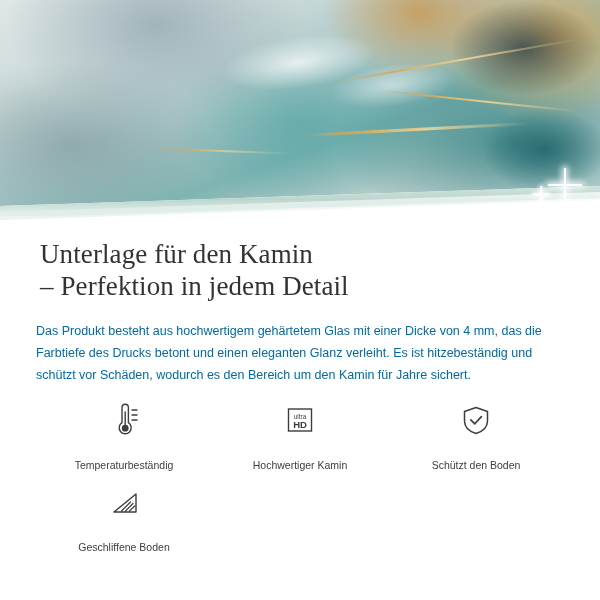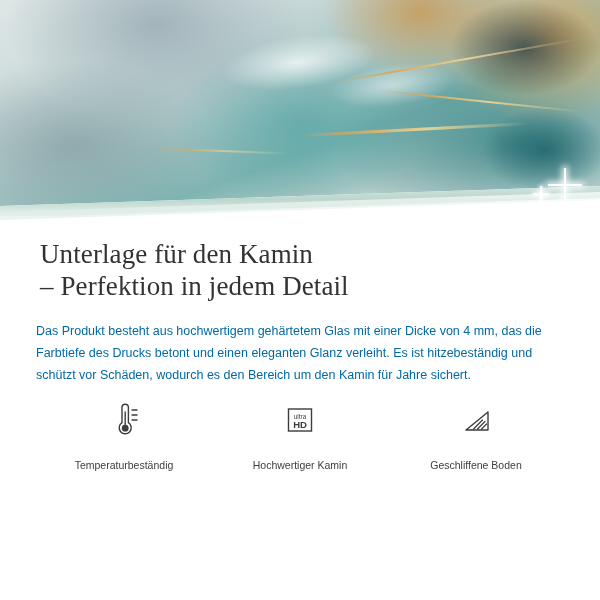--- a/index.html
+++ b/index.html
@@ -237,20 +237,29 @@
       <div class="feature-icon">
         <svg width="44" height="44" viewBox="0 0 44 44" aria-hidden="true">
           <rect x="10.5" y="11" width="23" height="22" fill="none" stroke="#3d3d3d" stroke-width="1.4"></rect>
           <text x="22" y="20.5" font-family="Liberation Sans, sans-serif" font-size="6.4" fill="#3d3d3d" text-anchor="middle">ultra</text>
           <text x="22" y="29.5" font-family="Liberation Sans, sans-serif" font-size="9.5" font-weight="bold" fill="#3d3d3d" text-anchor="middle">HD</text>
         </svg>
       </div>
       <div class="feature-label">Hochwertiger Kamin</div>
     </div>
 
+    <div class="feature">
+      <div class="feature-icon">
+        <svg width="44" height="44" viewBox="0 0 44 44" aria-hidden="true">
+          <path d="M22 9.5 L33.5 13.5 V23 c0 6.6 -5 10.5 -11.5 12.5 C15.5 33.5 10.5 29.6 10.5 23 V13.5 Z" fill="none" stroke="#3d3d3d" stroke-width="1.5" stroke-linejoin="round"></path>
+          <path d="M16.8 21.8 l4 4 l6.6 -7.2" fill="none" stroke="#3d3d3d" stroke-width="1.7" stroke-linecap="round" stroke-linejoin="round"></path>
+        </svg>
+      </div>
+      <div class="feature-label">Schützt den Boden</div>
+    </div>
 
 
     <div class="feature">
       <div class="feature-icon">
         <svg width="44" height="44" viewBox="0 0 44 44" aria-hidden="true">
           <path d="M12 32 H34 V14 Z" fill="none" stroke="#3d3d3d" stroke-width="1.4" stroke-linejoin="round"></path>
           <g stroke="#3d3d3d" stroke-width="1.2" stroke-linecap="round">
             <line x1="19.5" y1="31" x2="28.5" y2="22"></line>
             <line x1="23.5" y1="31" x2="31" y2="23.5"></line>
             <line x1="27.5" y1="31" x2="32.6" y2="26"></line>

